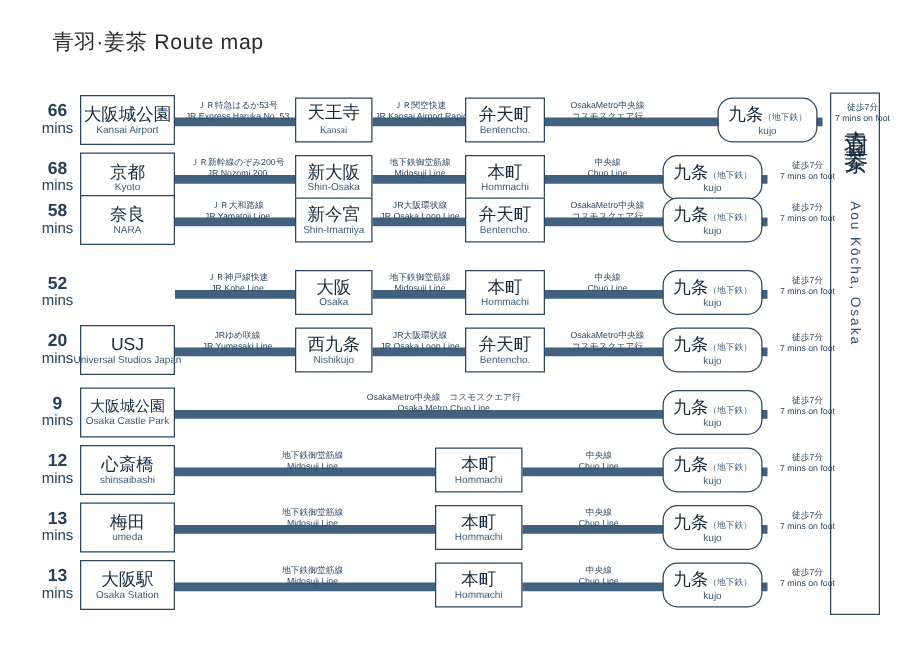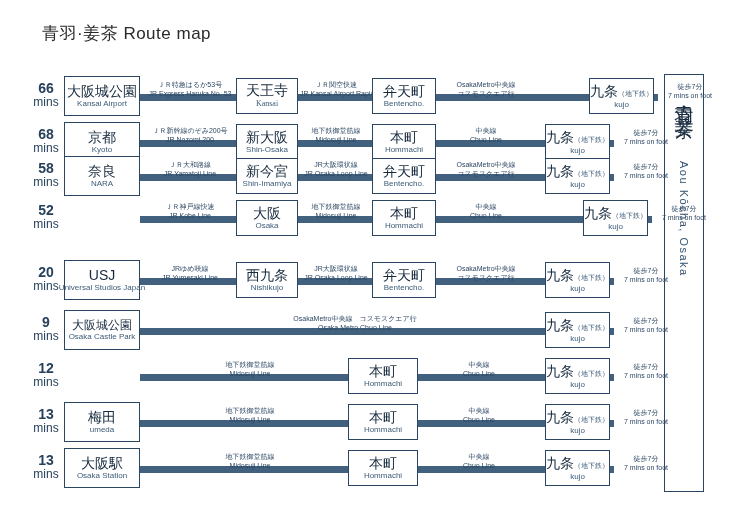--- a/index.html
+++ b/index.html
@@ -20,21 +20,21 @@
   .mins b{display:block;font-size:14px;font-weight:bold;}
 
   .sbox{position:absolute;box-sizing:border-box;border:1.2px solid #2b4660;background:#fff;
         display:flex;flex-direction:column;align-items:center;justify-content:center;z-index:3;}
   .sbox .j{font-size:14px;line-height:1.05;color:#16293d;white-space:nowrap;}
   .sbox .j.sm{font-size:12px;}
   .sbox .e{font-size:8px;color:#3c5b78;white-space:nowrap;margin-top:1px;}
 
   .origin{left:64px;top:0;width:76px;height:40px;}
   .mid{top:2px;height:36px;}
-  .kujo{right:58px;top:2px;width:65px;height:36px;}
+  .kujo{right:58px;top:2px;width:80px;height:36px;border-radius:12px;}
   .kujo .j{font-size:14px;}
   .kujo .tag{font-size:7px;color:#3c5b78;}
 
   .line{position:absolute;height:7px;background:#41617f;top:18px;z-index:1;}
   .lbl{position:absolute;text-align:center;font-size:7px;color:#2c4763;line-height:1.25;z-index:2;white-space:nowrap;}
   .lbl .jp{display:block;}
   .lbl .en{display:block;}
   .walk{position:absolute;right:4px;top:8px;width:52px;text-align:center;font-size:7px;color:#2c4763;line-height:1.3;z-index:2;}
 </style>
 </head>
@@ -160,21 +160,21 @@
           <div>7 mins on foot</div>
         </div>
         <div class="sbox kujo" style="right: 62px;">
           <div style="display: flex; align-items: baseline;">
             <span class="j">九条</span>
             <span class="tag">（地下鉄）</span>
           </div>
           <div class="e">kujo</div>
         </div>
       </div>
-      <div class="row" style="top: 198px; padding-left: 38px;">
+      <div class="row" style="top: 214px;">
         <div class="mins"><b>52</b><span>mins</span></div>
         <div class="line" style="left: 140px; right: 58px;"></div>
         <div class="lbl" style="left: 144px; width: 92px; top: 5px;">
           <span class="jp">ＪＲ神戸線快速</span>
           <span class="en">JR Kobe Line</span>
         </div>
         <div class="sbox mid" style="left: 236px; width: 62px;">
           <div class="j">大阪</div>
           <div class="e">Osaka</div>
         </div>
@@ -260,20 +260,24 @@
           <div style="display: flex; align-items: baseline;">
             <span class="j">九条</span>
             <span class="tag">（地下鉄）</span>
           </div>
           <div class="e">kujo</div>
         </div>
       </div>
       <div class="row" style="top: 356px; text-decoration: underline;">
         <div class="mins"><b>12</b><span>mins</span></div>
         <div class="line" style="left: 140px; right: 58px;"></div>
+        <div class="sbox origin">
+          <div class="j">心斎橋</div>
+          <div class="e">shinsaibashi</div>
+        </div>
         <div class="lbl" style="left: 150px; width: 200px; top: 5px;">
           <span class="jp">地下鉄御堂筋線</span>
           <span class="en">Midosuji Line</span>
         </div>
         <div class="sbox mid" style="left: 348px; width: 70px;">
           <div class="j">本町</div>
           <div class="e">Hommachi</div>
         </div>
         <div class="lbl" style="left: 424px; width: 110px; top: 5px;">
           <span class="jp">中央線</span>

